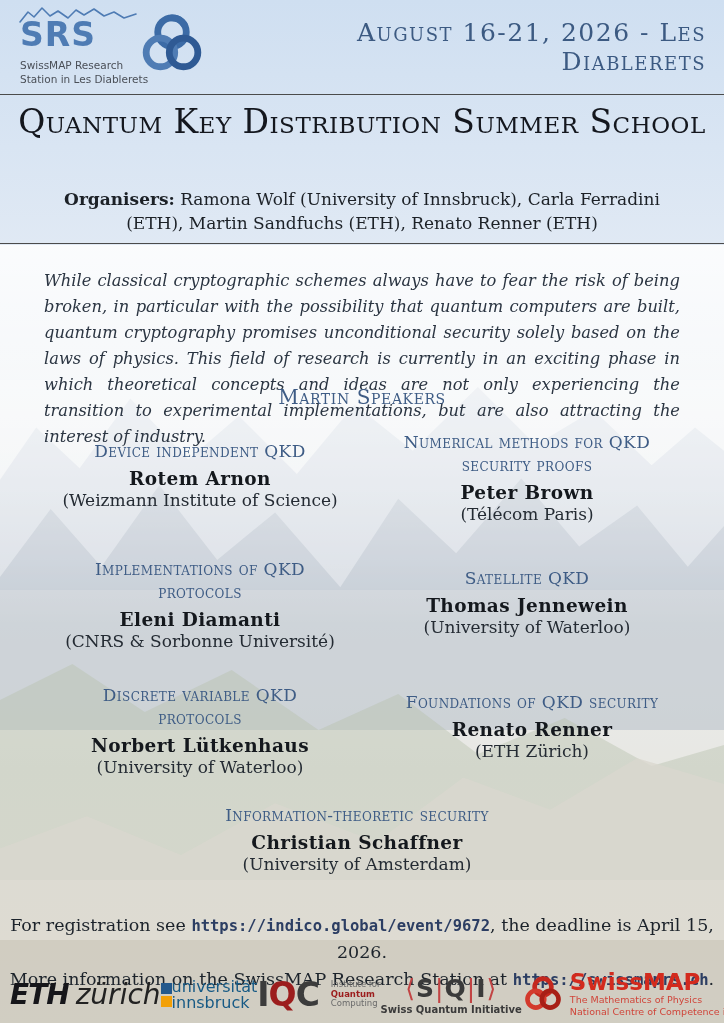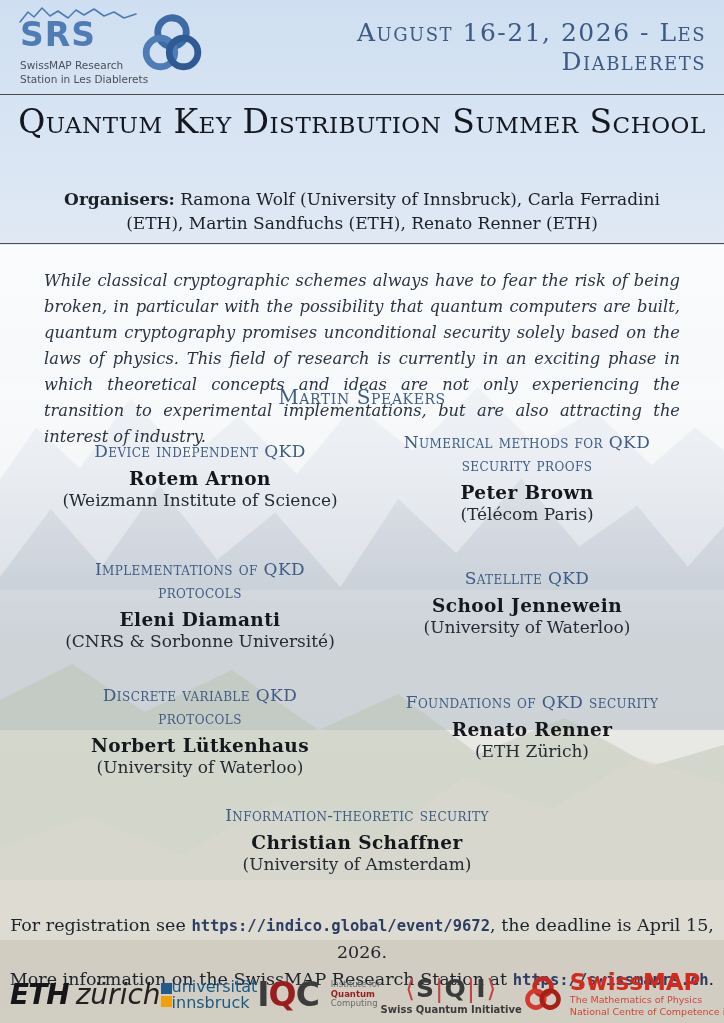--- a/index.html
+++ b/index.html
@@ -156,21 +156,21 @@
     <div class="name">Peter Brown</div>
     <div class="affil">(Télécom Paris)</div>
   </div>
   <div class="speaker spk3">
     <div class="topic">Implementations of QKD protocols</div>
     <div class="name">Eleni Diamanti</div>
     <div class="affil">(CNRS &amp; Sorbonne Université)</div>
   </div>
   <div class="speaker spk4">
     <div class="topic">Satellite QKD</div>
-    <div class="name">School Jennewein</div>
+    <div class="name">Thomas Jennewein</div>
     <div class="affil">(University of Waterloo)</div>
   </div>
   <div class="speaker spk5">
     <div class="topic">Discrete variable QKD protocols</div>
     <div class="name">Norbert Lütkenhaus</div>
     <div class="affil">(University of Waterloo)</div>
   </div>
   <div class="speaker spk6">
     <div class="topic">Foundations of QKD security</div>
     <div class="name">Renato Renner</div>

